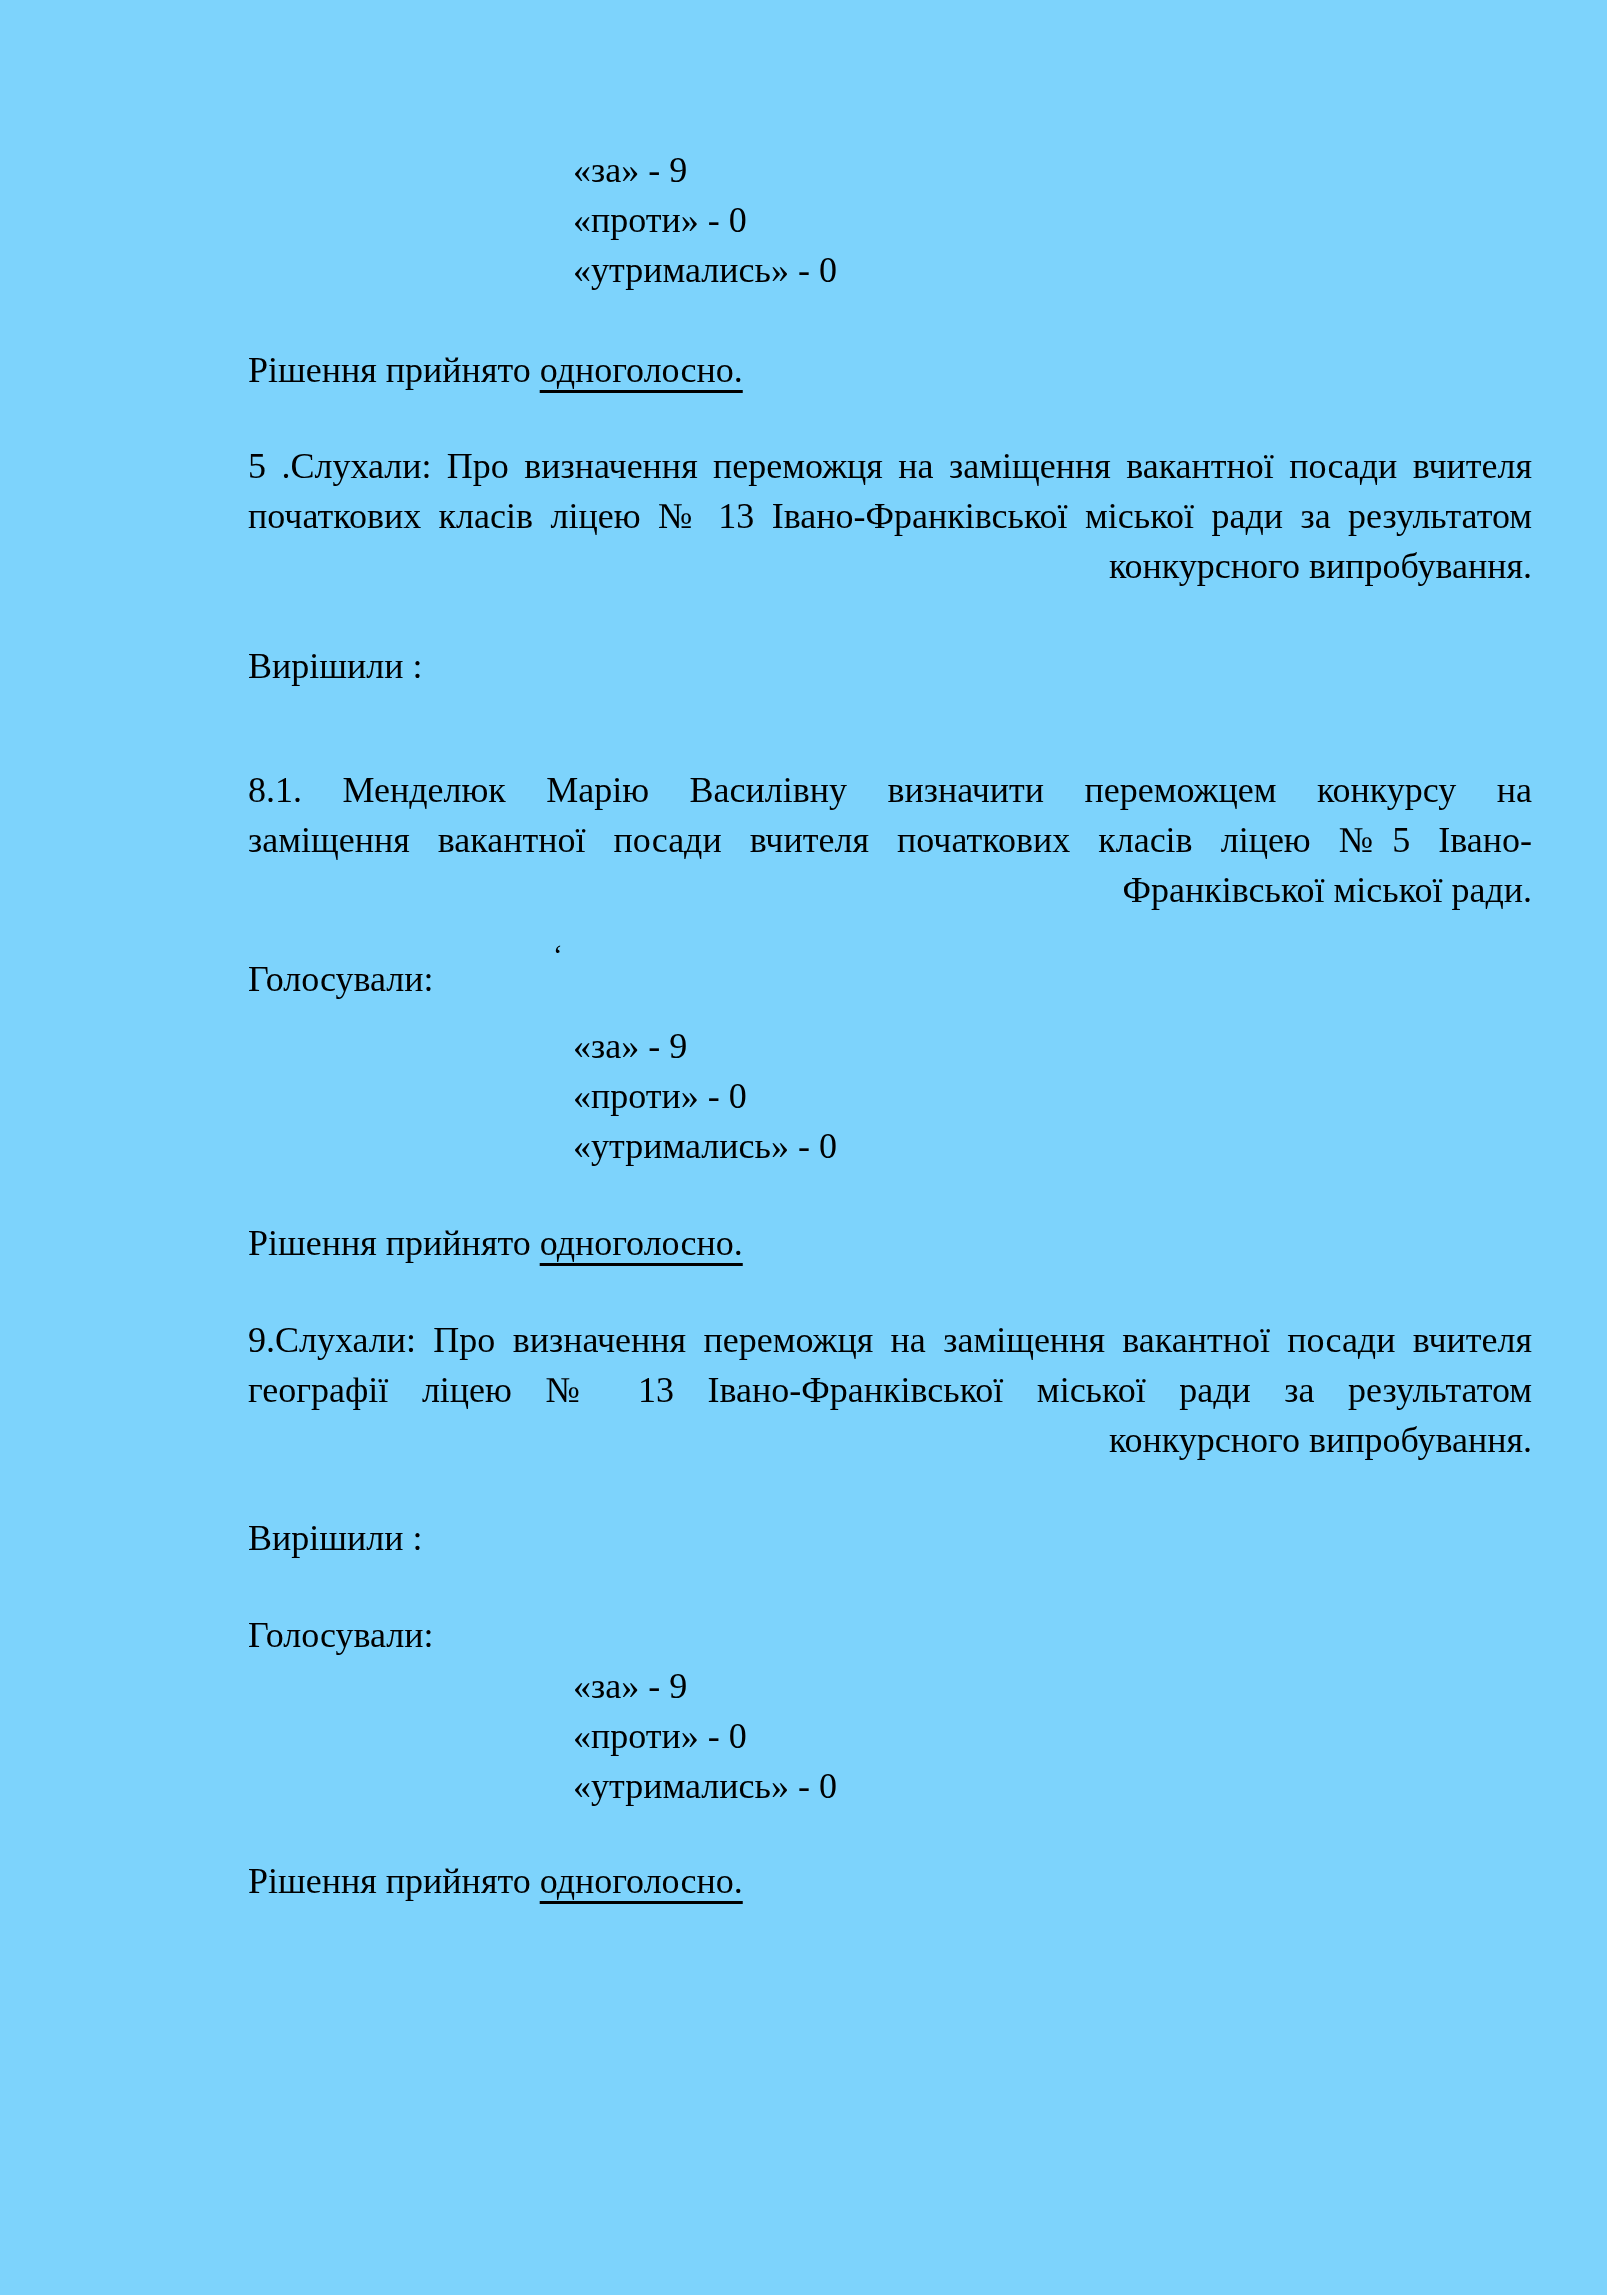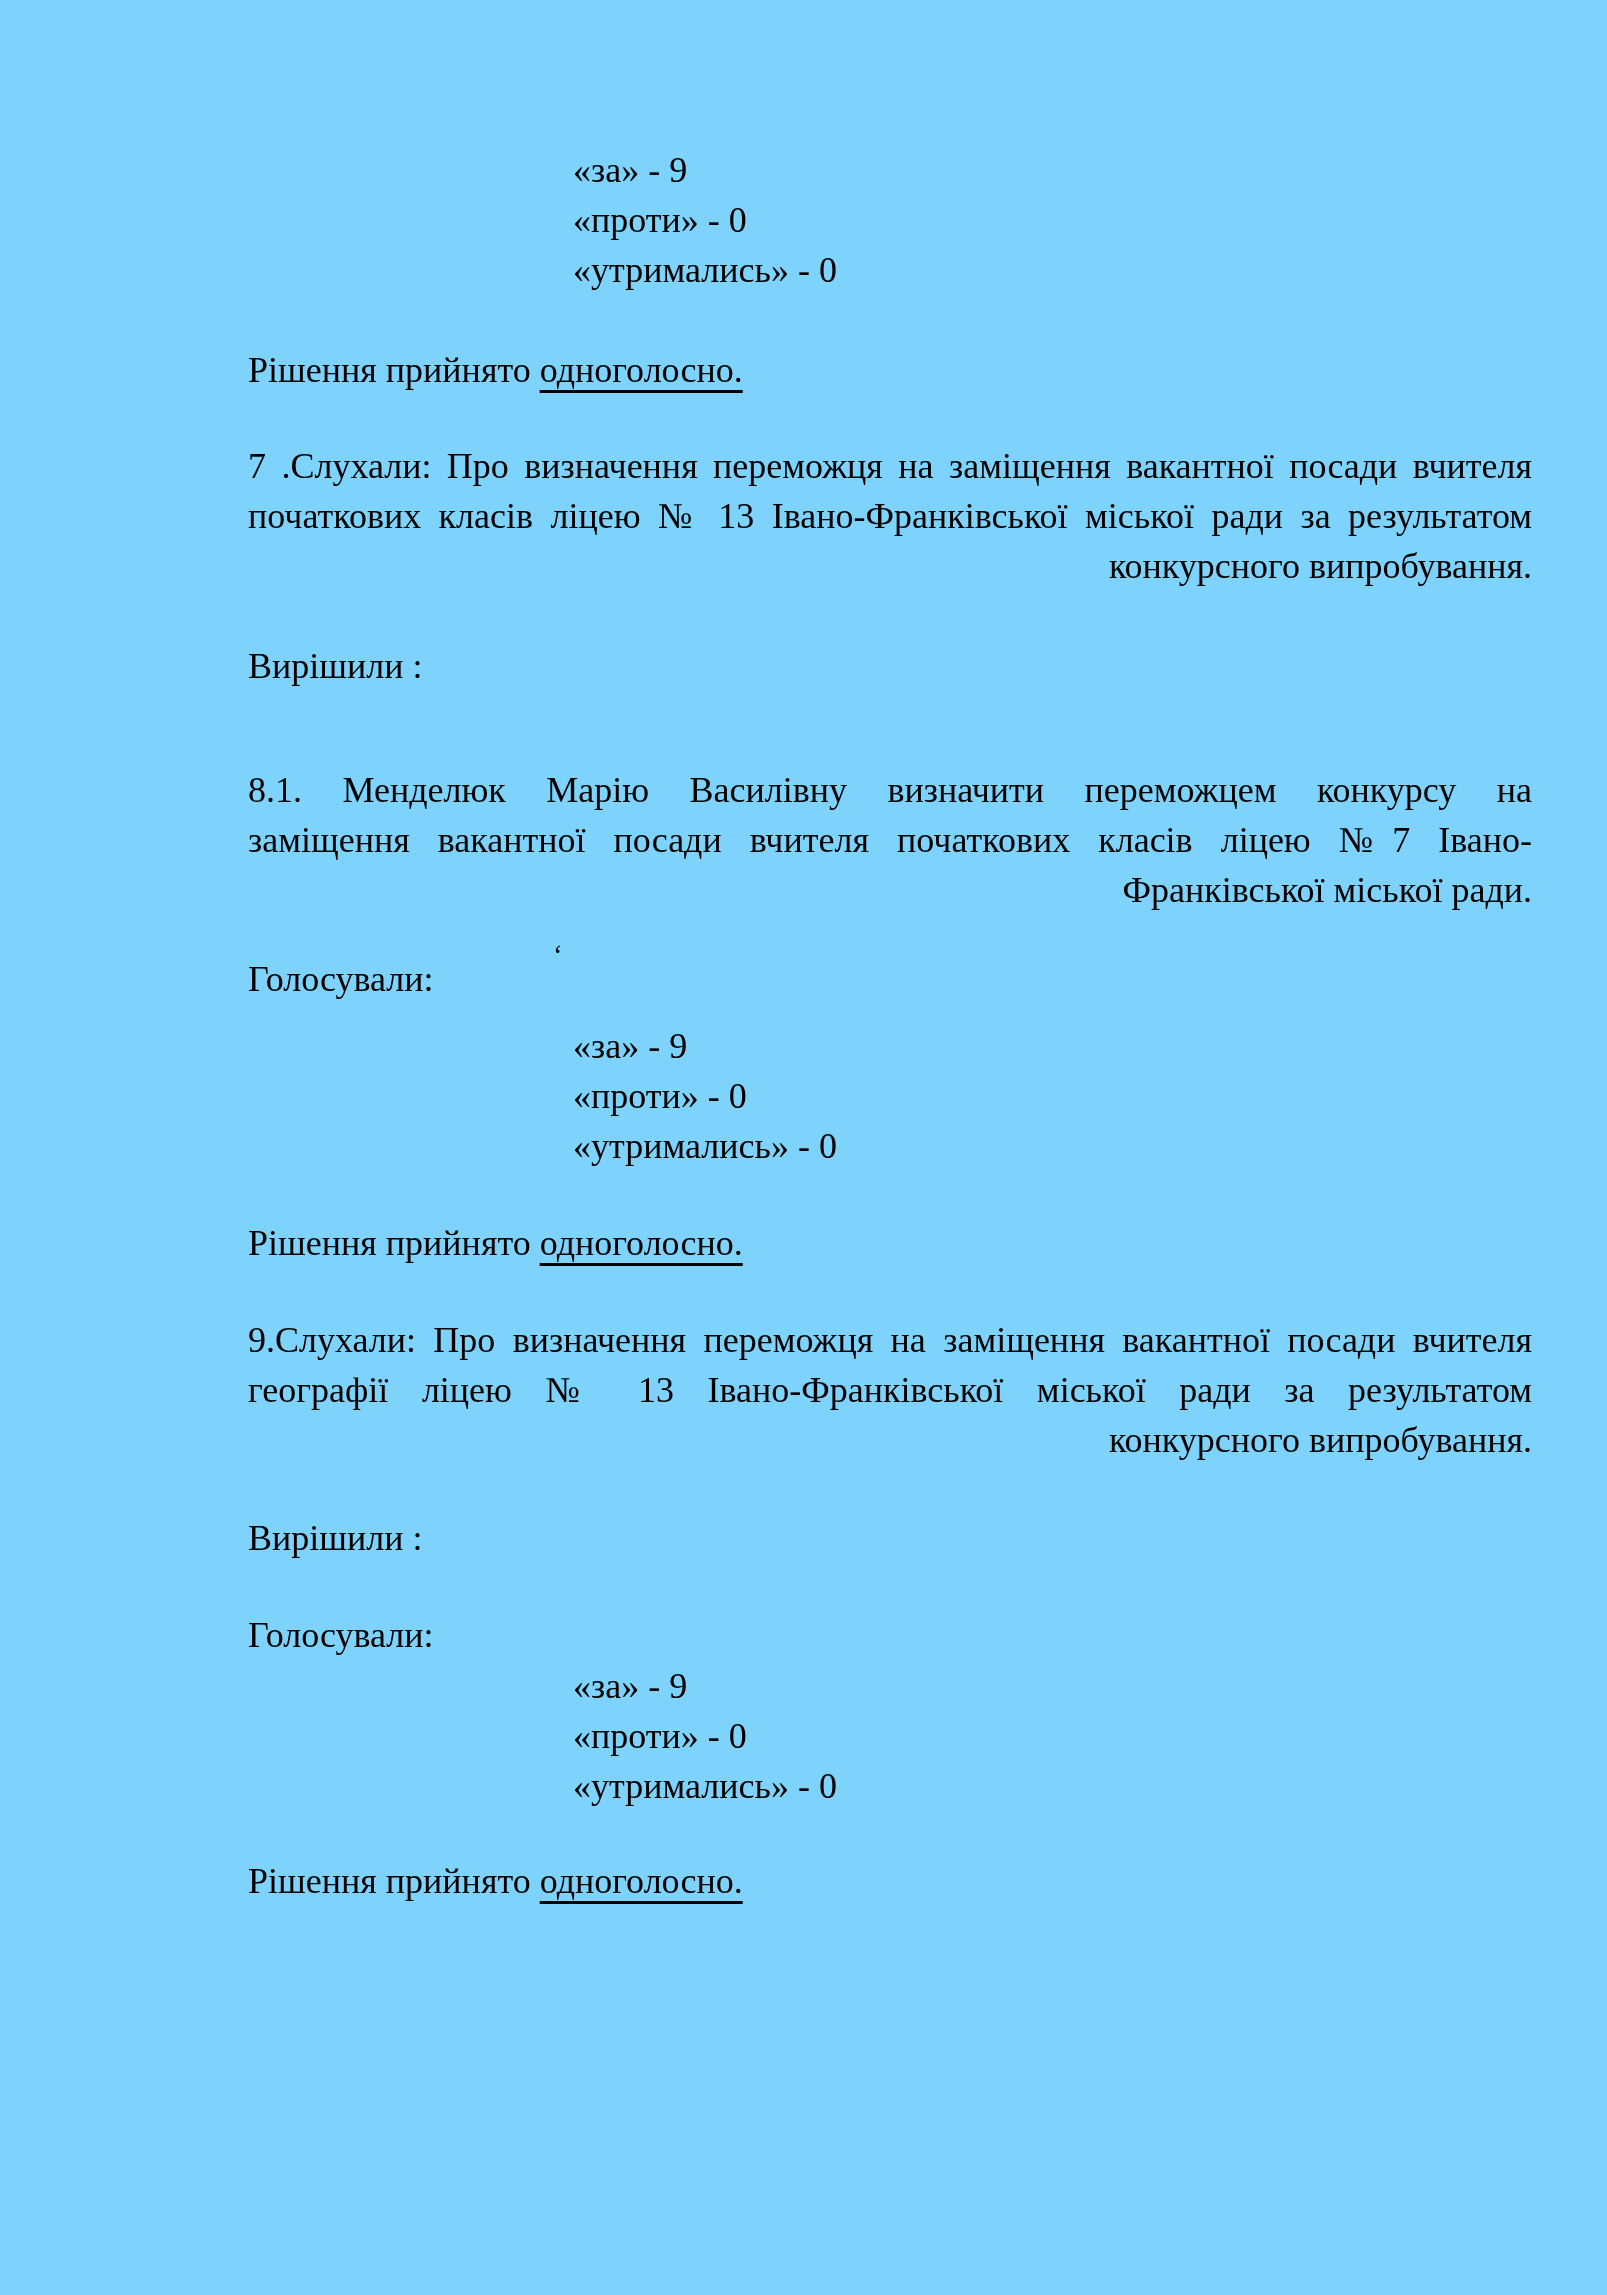--- a/index.html
+++ b/index.html
@@ -66,30 +66,30 @@
 
     <div class="vote-block votes-1">
       <div class="vote-line">«за» - 9</div>
       <div class="vote-line">«проти» - 0</div>
       <div class="vote-line">«утримались» - 0</div>
     </div>
 
     <div class="decision-1"><span>Рішення прийнято </span><span class="decision-emphasis">одноголосно.</span></div>
 
     <div class="para-8">
-      <div class="jline">7 .Слухали: Про  визначення переможця на заміщення вакантної посади вчителя</div>
+      <div class="jline">5 .Слухали: Про  визначення переможця на заміщення вакантної посади вчителя</div>
       <div class="jline">початкових класів ліцею № 13 Івано-Франківської міської ради за результатом</div>
       <div class="lline">конкурсного випробування.</div>
     </div>
 
     <div class="resolved-8">Вирішили :</div>
 
     <div class="para-8-1">
       <div class="jline">8.1. Менделюк Марію Василівну визначити переможцем конкурсу на</div>
-      <div class="jline">заміщення вакантної посади вчителя початкових класів ліцею №7 Івано-</div>
+      <div class="jline">заміщення вакантної посади вчителя початкових класів ліцею №5 Івано-</div>
       <div class="lline">Франківської міської ради.</div>
     </div>
 
     <div class="voted-8">Голосували:</div>
 
     <div class="vote-block votes-2">
       <div class="vote-line">«за» - 9</div>
       <div class="vote-line">«проти» - 0</div>
       <div class="vote-line">«утримались» - 0</div>
     </div>

